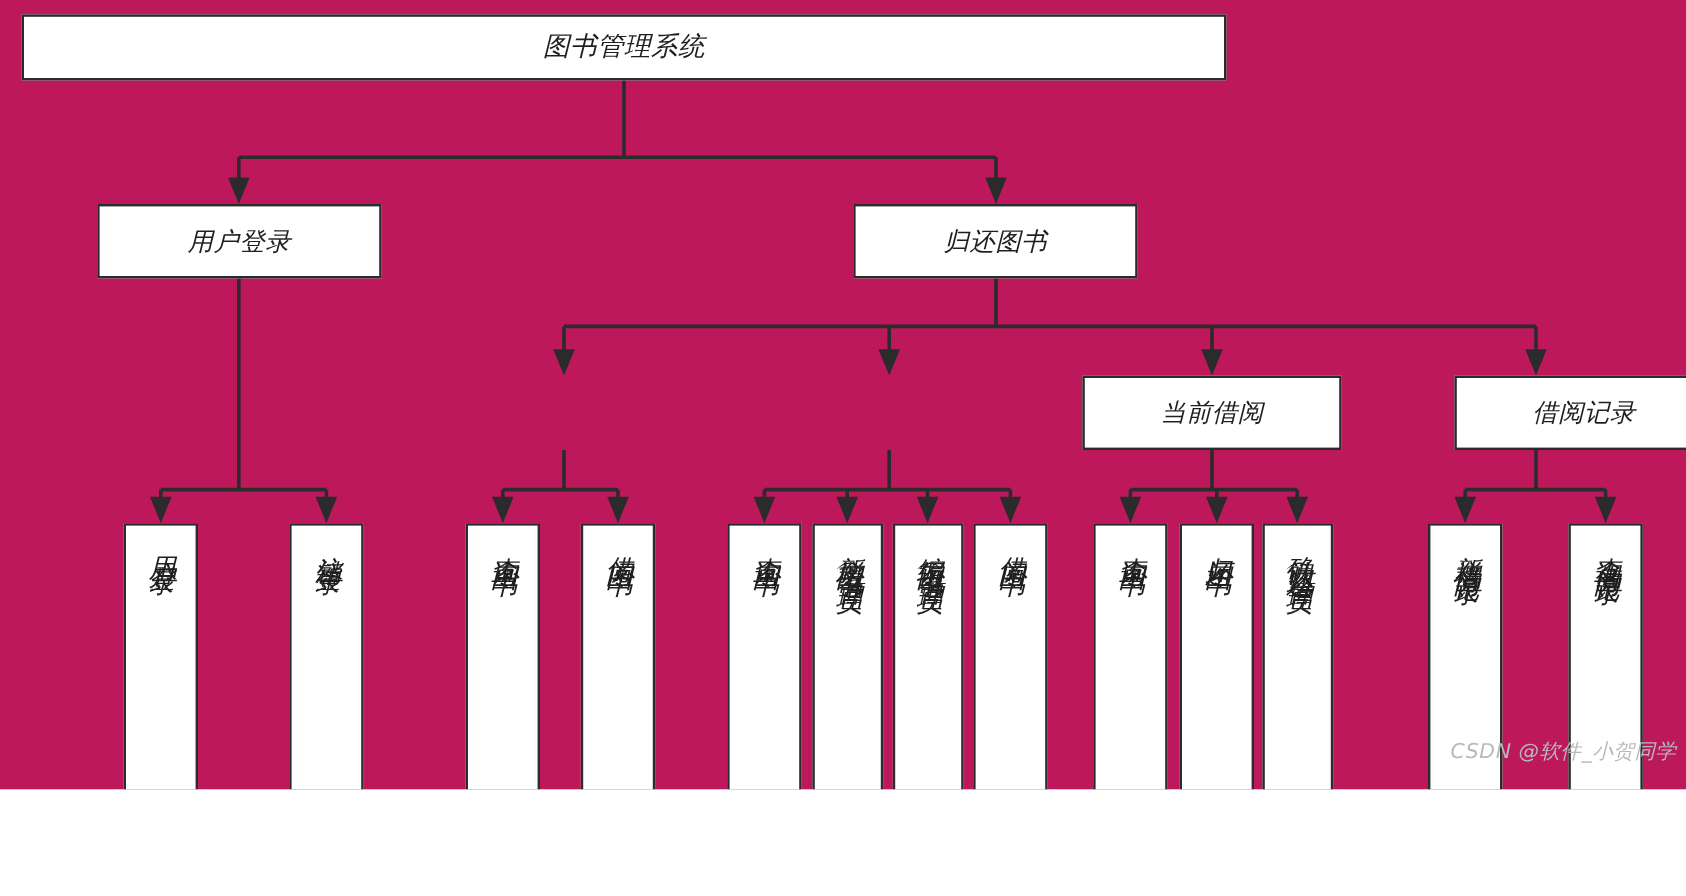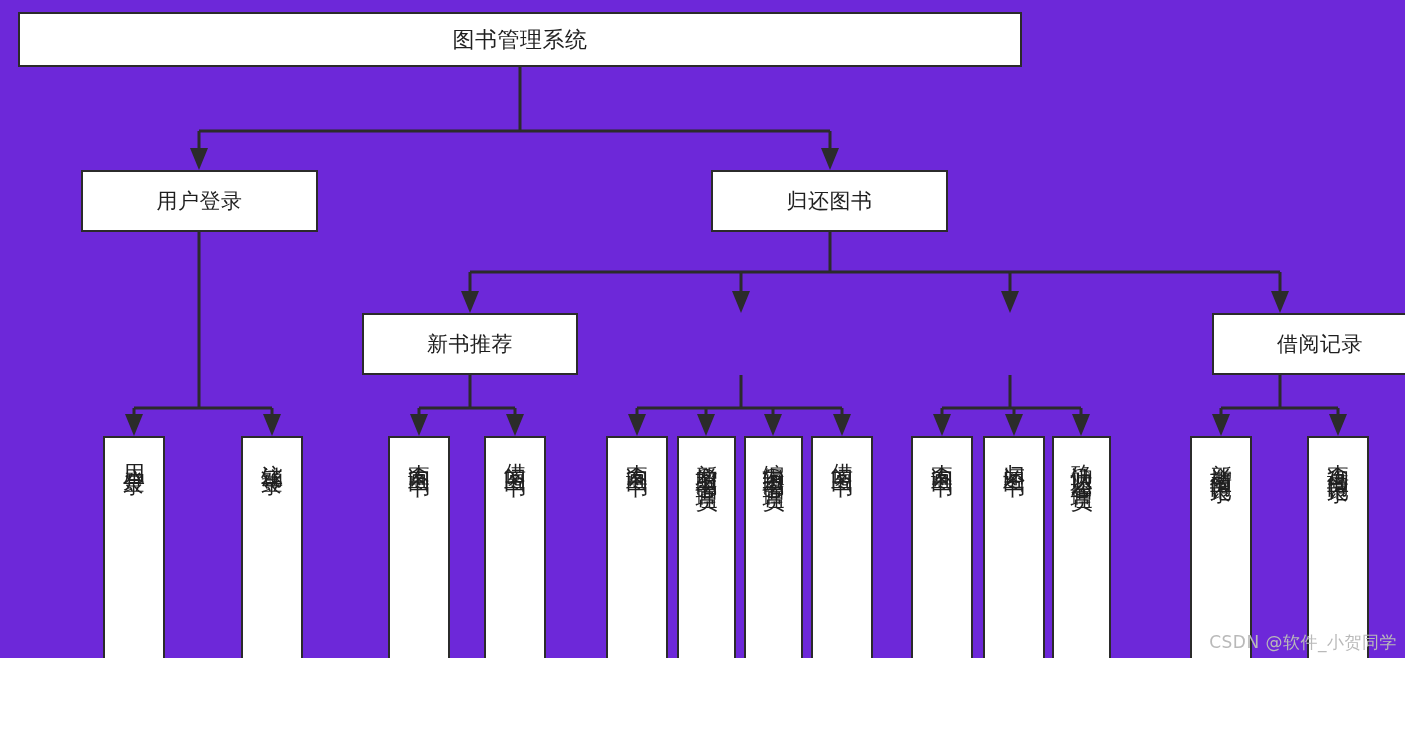--- a/index.html
+++ b/index.html
@@ -5,22 +5,23 @@
 <style>
   html,body{margin:0;padding:0;background:#ffffff;}
   body{
     font-family:"DejaVu Sans","Liberation Sans",sans-serif;
     color:#1a1a1a;
   }
   #canvas{
     position:relative;
     width:1405px;
     height:658px;
-    background:#6d28d9;
+    background:#be185d;
     overflow:hidden;
+    font-style:italic;
   }
   
   .node{
     position:absolute;
     box-sizing:border-box;
     background:#ffffff;
     border:2px solid #2b2b2b;
     display:flex;
     align-items:center;
     justify-content:center;
@@ -61,21 +62,21 @@
   #wires line,#wires polyline{
     stroke:#2b2b2b;
     stroke-width:3;
     fill:none;
   }
   #wires polygon{fill:#2b2b2b;}
   
   #watermark{
     position:absolute;
     right:8px;
-    bottom:4px;
+    bottom:20px;
     font-size:17px;
     color:#b9b9b9;
     letter-spacing:0.5px;
     white-space:nowrap;
     user-select:none;
     text-align:right;
   }
 </style>
 </head>
 <body>
@@ -150,22 +151,22 @@
     <span class="lbl">图书管理系统</span>
   </div>
 
   <div class="node horiz" style="left:81px;top:170px;width:237px;height:62px;">
     <span class="lbl">用户登录</span>
   </div>
   <div class="node horiz" style="left:711px;top:170px;width:237px;height:62px;">
     <span class="lbl">归还图书</span>
   </div>
 
-  <div class="node horiz" style="left:362px;top:313px;width:216px;height:62px;">
-    <span class="lbl">新书推荐</span>
+  <div class="node horiz" style="left:902px;top:313px;width:216px;height:62px;">
+    <span class="lbl">当前借阅</span>
   </div>
   <div class="node horiz" style="left:1212px;top:313px;width:216px;height:62px;">
     <span class="lbl">借阅记录</span>
   </div>
 
   <div class="node vert" style="left:103px;top:436px;width:62px;height:298px;">
     <span class="lbl">用户登录</span>
   </div>
   <div class="node vert" style="left:241px;top:436px;width:62px;height:298px;">
     <span class="lbl">注销登录</span>

